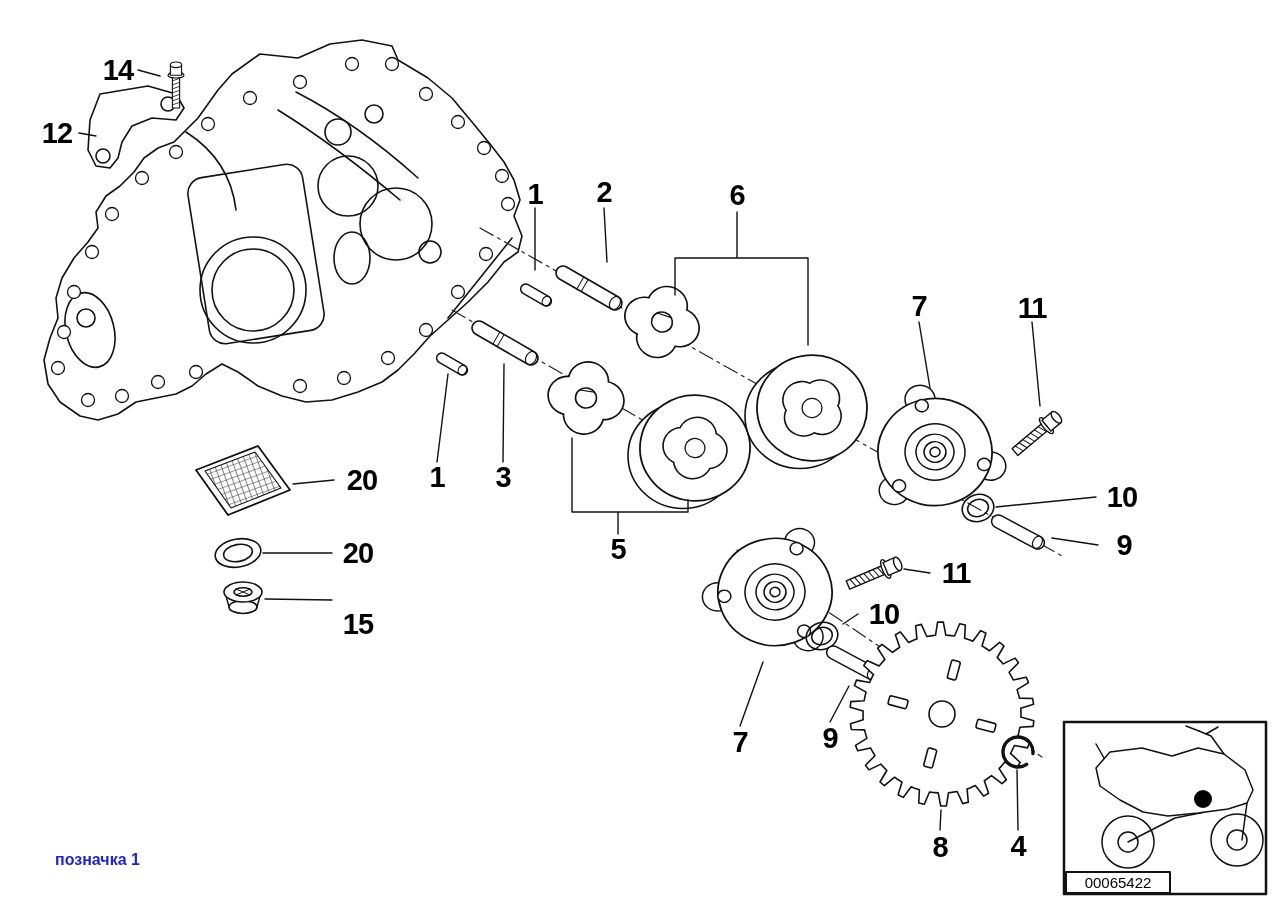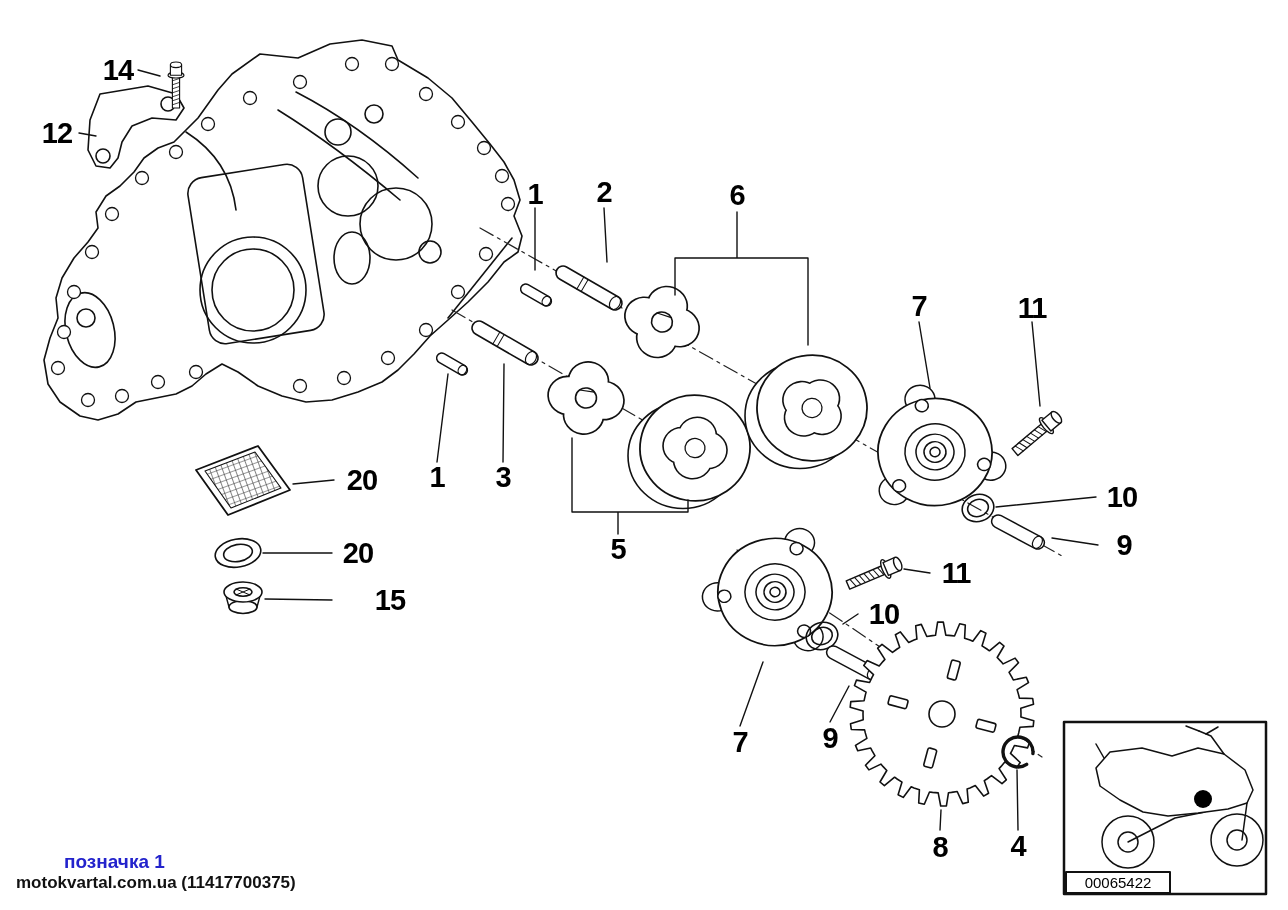--- a/index.html
+++ b/index.html
@@ -1,21 +1,21 @@
 <!DOCTYPE html>
 <html><head>
 <meta charset="utf-8">
 <style>
   html,body{margin:0;padding:0;background:#fff;}
   .stage{position:relative;width:1288px;height:910px;background:#fff;overflow:hidden;
          font-family:"Liberation Sans",sans-serif;}
   .stage svg{position:absolute;left:0;top:0;}
   .part-label{position:absolute;transform:translate(-50%,-50%);font-weight:bold;
               font-size:29px;color:#000;letter-spacing:-1px;white-space:nowrap;}
-  .footer-mark{position:absolute;left:64px;top:851px;font-size:19px;font-weight:bold;
+  .footer-mark{position:absolute;left:55px;top:851px;font-size:16px;font-weight:bold;
                color:#2323cc;cursor:pointer;}
   .footer-watermark{position:absolute;left:16px;top:873px;font-size:17px;font-weight:bold;color:#111;}
   text{font-family:"Liberation Sans",sans-serif;fill:#000;}
 </style>
 </head>
 <body>
 
 <div class="stage">
 
 <svg width="1288" height="910" viewBox="0 0 1288 910" stroke="#111" fill="none" stroke-width="1.6" stroke-linejoin="round" stroke-linecap="round">
@@ -250,24 +250,23 @@
       <div class="part-label" style="left: 919px; top: 306px;">7</div>
       <div class="part-label" style="left: 1032px; top: 308px;">11</div>
       <div class="part-label" style="left: 437px; top: 477px;">1</div>
       <div class="part-label" style="left: 503px; top: 477px;">3</div>
       <div class="part-label" style="left: 362px; top: 480px;">20</div>
       <div class="part-label" style="left: 1122px; top: 497px;">10</div>
       <div class="part-label" style="left: 1124px; top: 545px;">9</div>
       <div class="part-label" style="left: 618px; top: 549px;">5</div>
       <div class="part-label" style="left: 358px; top: 553px;">20</div>
       <div class="part-label" style="left: 956px; top: 573px;">11</div>
-      <div class="part-label" style="left: 358px; top: 600px; margin-left: 32px;">15</div>
+      <div class="part-label" style="left: 358px; top: 624px;">15</div>
       <div class="part-label" style="left: 884px; top: 614px;">10</div>
       <div class="part-label" style="left: 830px; top: 738px;">9</div>
       <div class="part-label" style="left: 740px; top: 742px;">7</div>
       <div class="part-label" style="left: 940px; top: 847px;">8</div>
       <div class="part-label" style="left: 1018px; top: 846px;">4</div>
     </div>
 
 <div class="footer-mark" style="color: rgb(35, 35, 204);">позначка 1</div>
-<div class="footer-watermark">motokvartal.com.ua (11417700375)</div>
 
 </div>
 
 </body></html>

